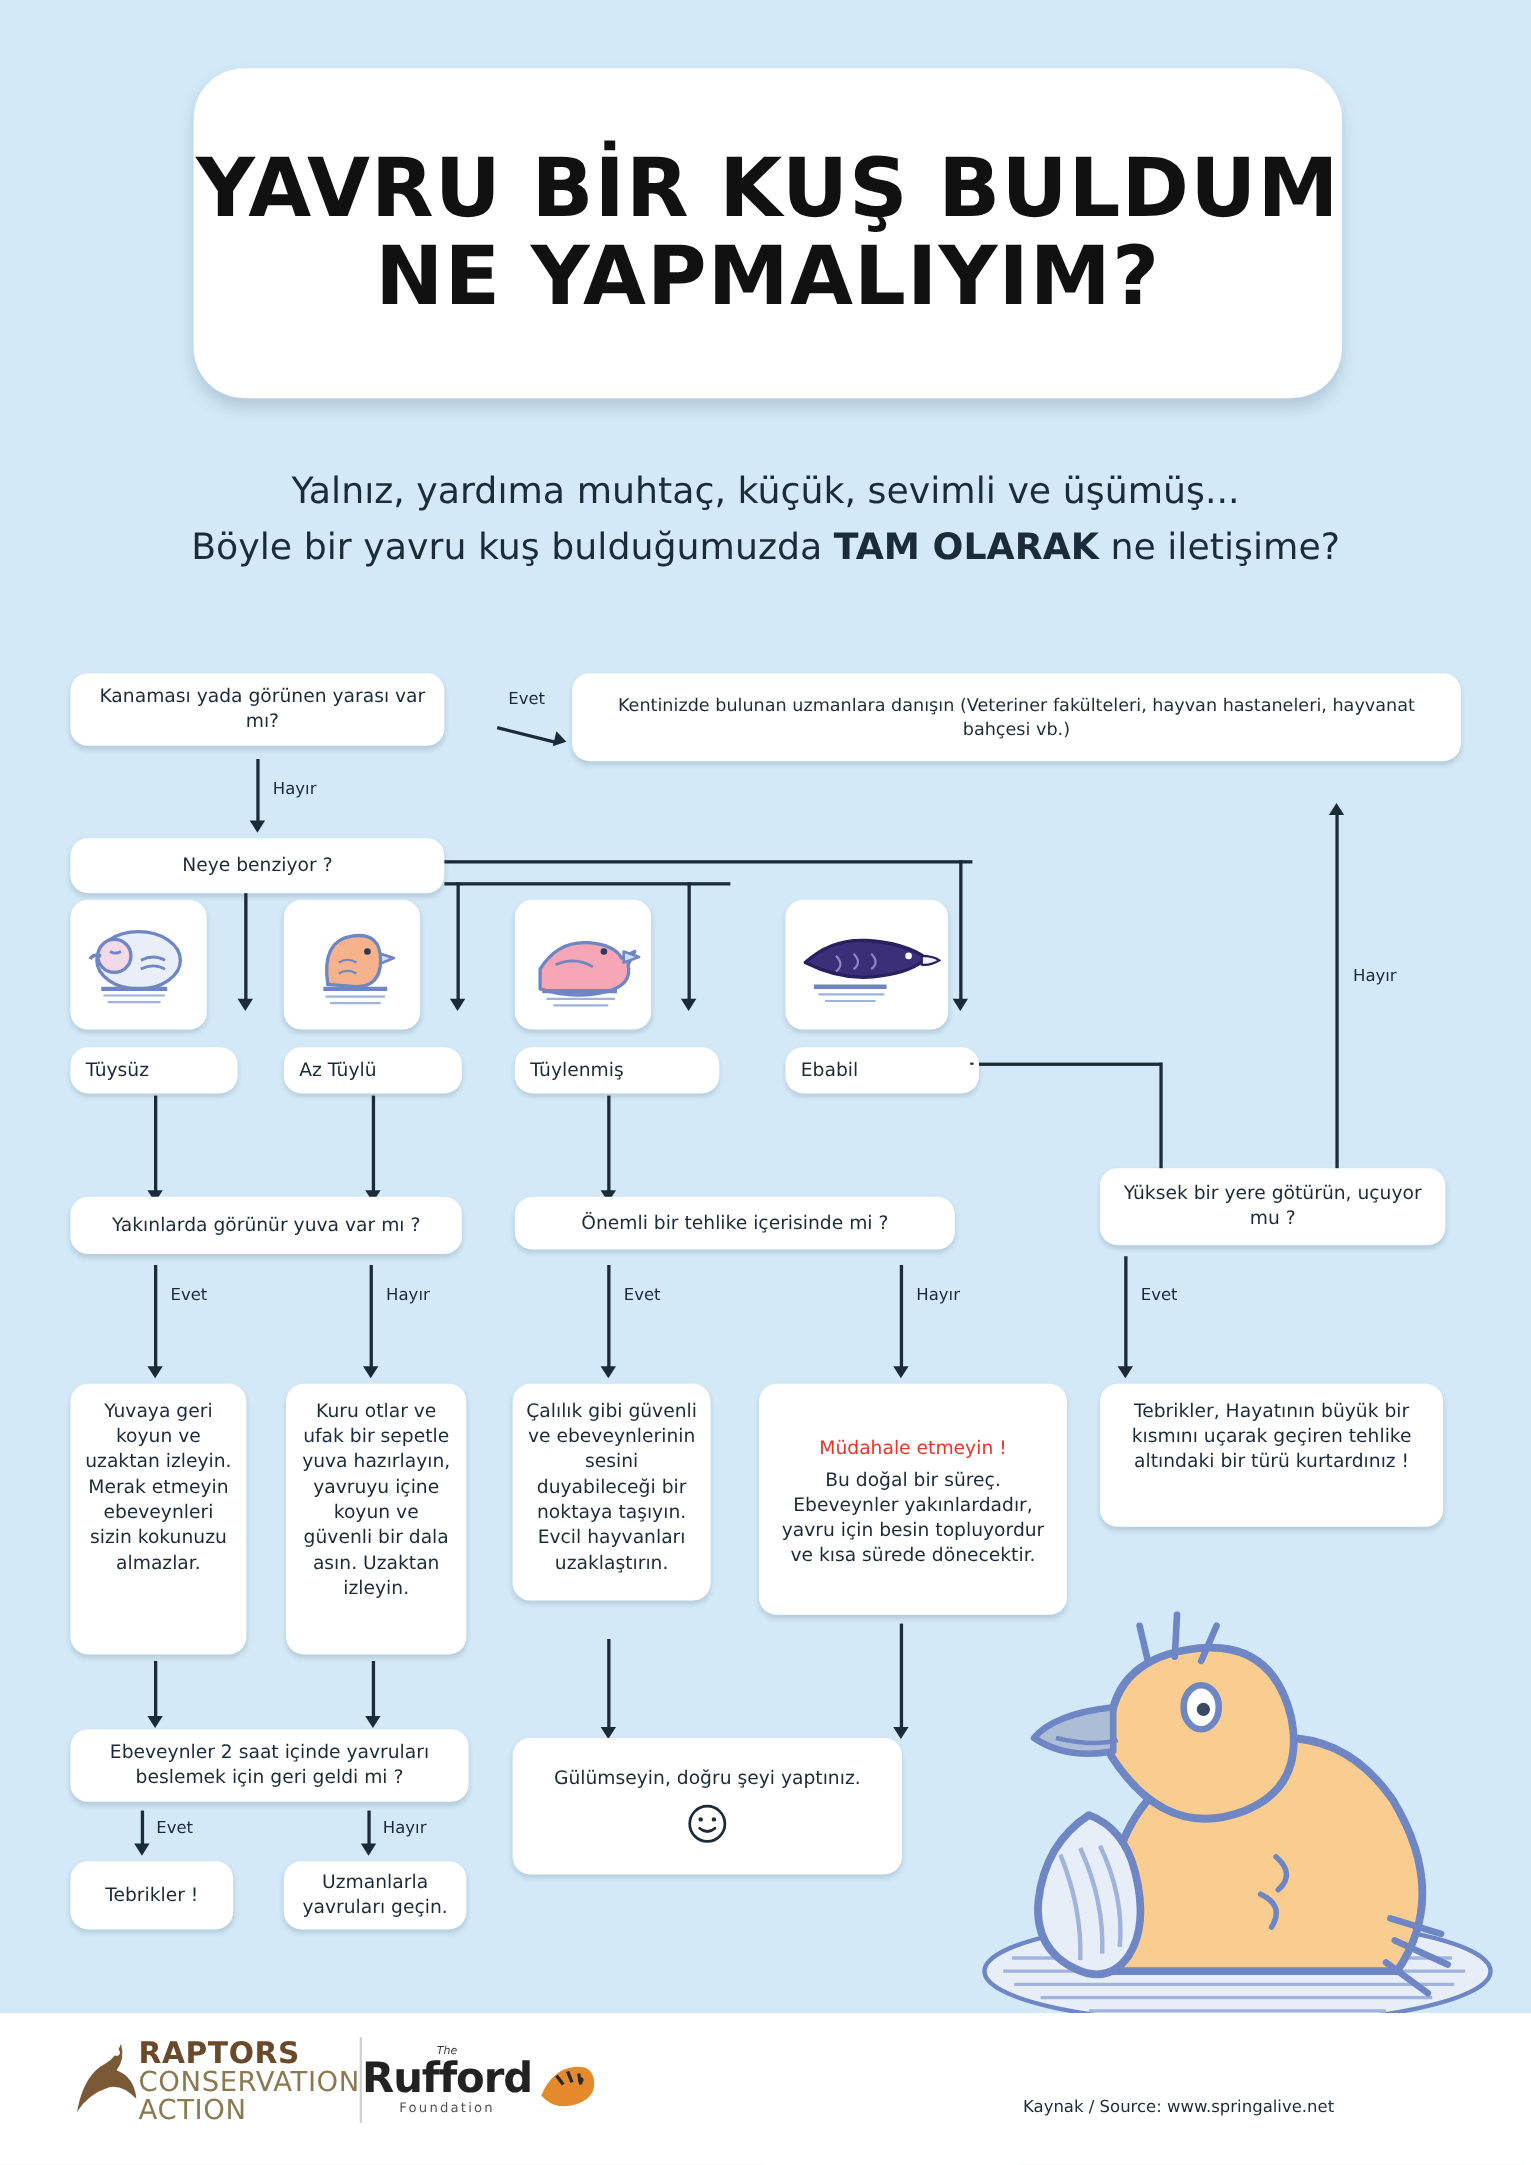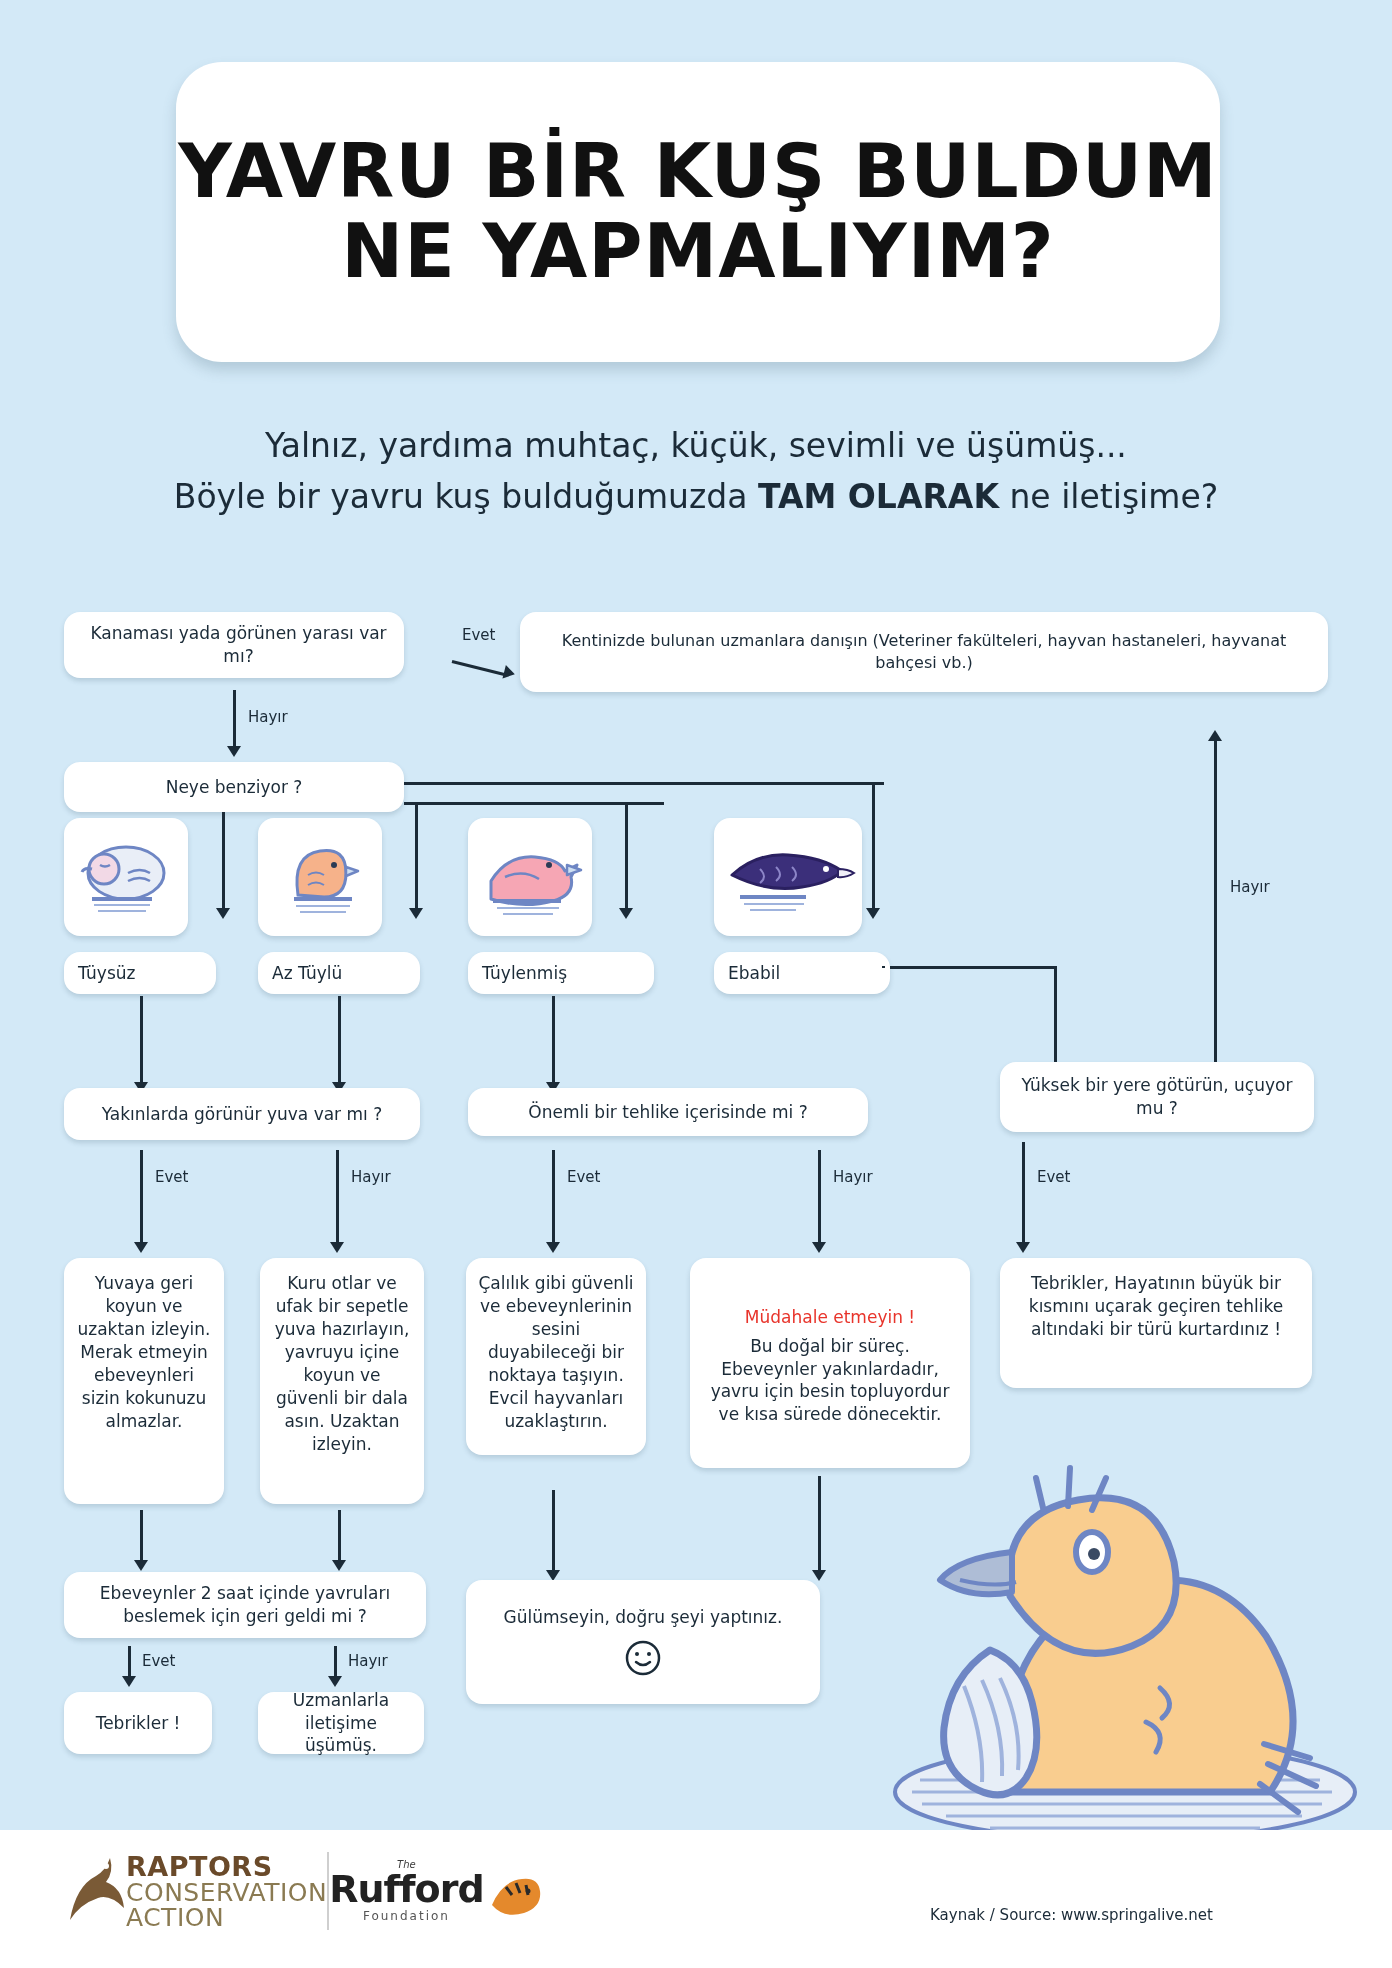--- a/index.html
+++ b/index.html
@@ -301,21 +301,21 @@
 
   <div class="vline" style="left:128px;top:1646px;height:32px;"></div>
   <div class="arrowdown" style="left:122px;top:1676px;"></div>
   <div class="alabel" style="left:142px;top:1652px;">Evet</div>
 
   <div class="vline" style="left:334px;top:1646px;height:32px;"></div>
   <div class="arrowdown" style="left:328px;top:1676px;"></div>
   <div class="alabel" style="left:348px;top:1652px;">Hayır</div>
 
   <div class="box" style="left:64px;top:1692px;width:148px;height:62px;">Tebrikler !</div>
-  <div class="box" style="left:258px;top:1692px;width:166px;height:62px;">Uzmanlarla iletişime üşümüş.</div>
+  <div class="box" style="left:258px;top:1692px;width:166px;height:62px;">Uzmanlarla yavruları geçin.</div>
 
   <div class="bigbird">
     <svg width="500" height="450" viewBox="0 0 500 450">
 
       <ellipse cx="265" cy="392" rx="230" ry="48" fill="#e7eef7" stroke="#6e86c4" stroke-width="4"></ellipse>
       <g stroke="#9fb3dd" stroke-width="3" fill="none">
         <path d="M60 380 h400"></path>
           <path d="M52 392 h420"></path>
           <path d="M62 404 h400"></path>
           <path d="M86 416 h356"></path>

